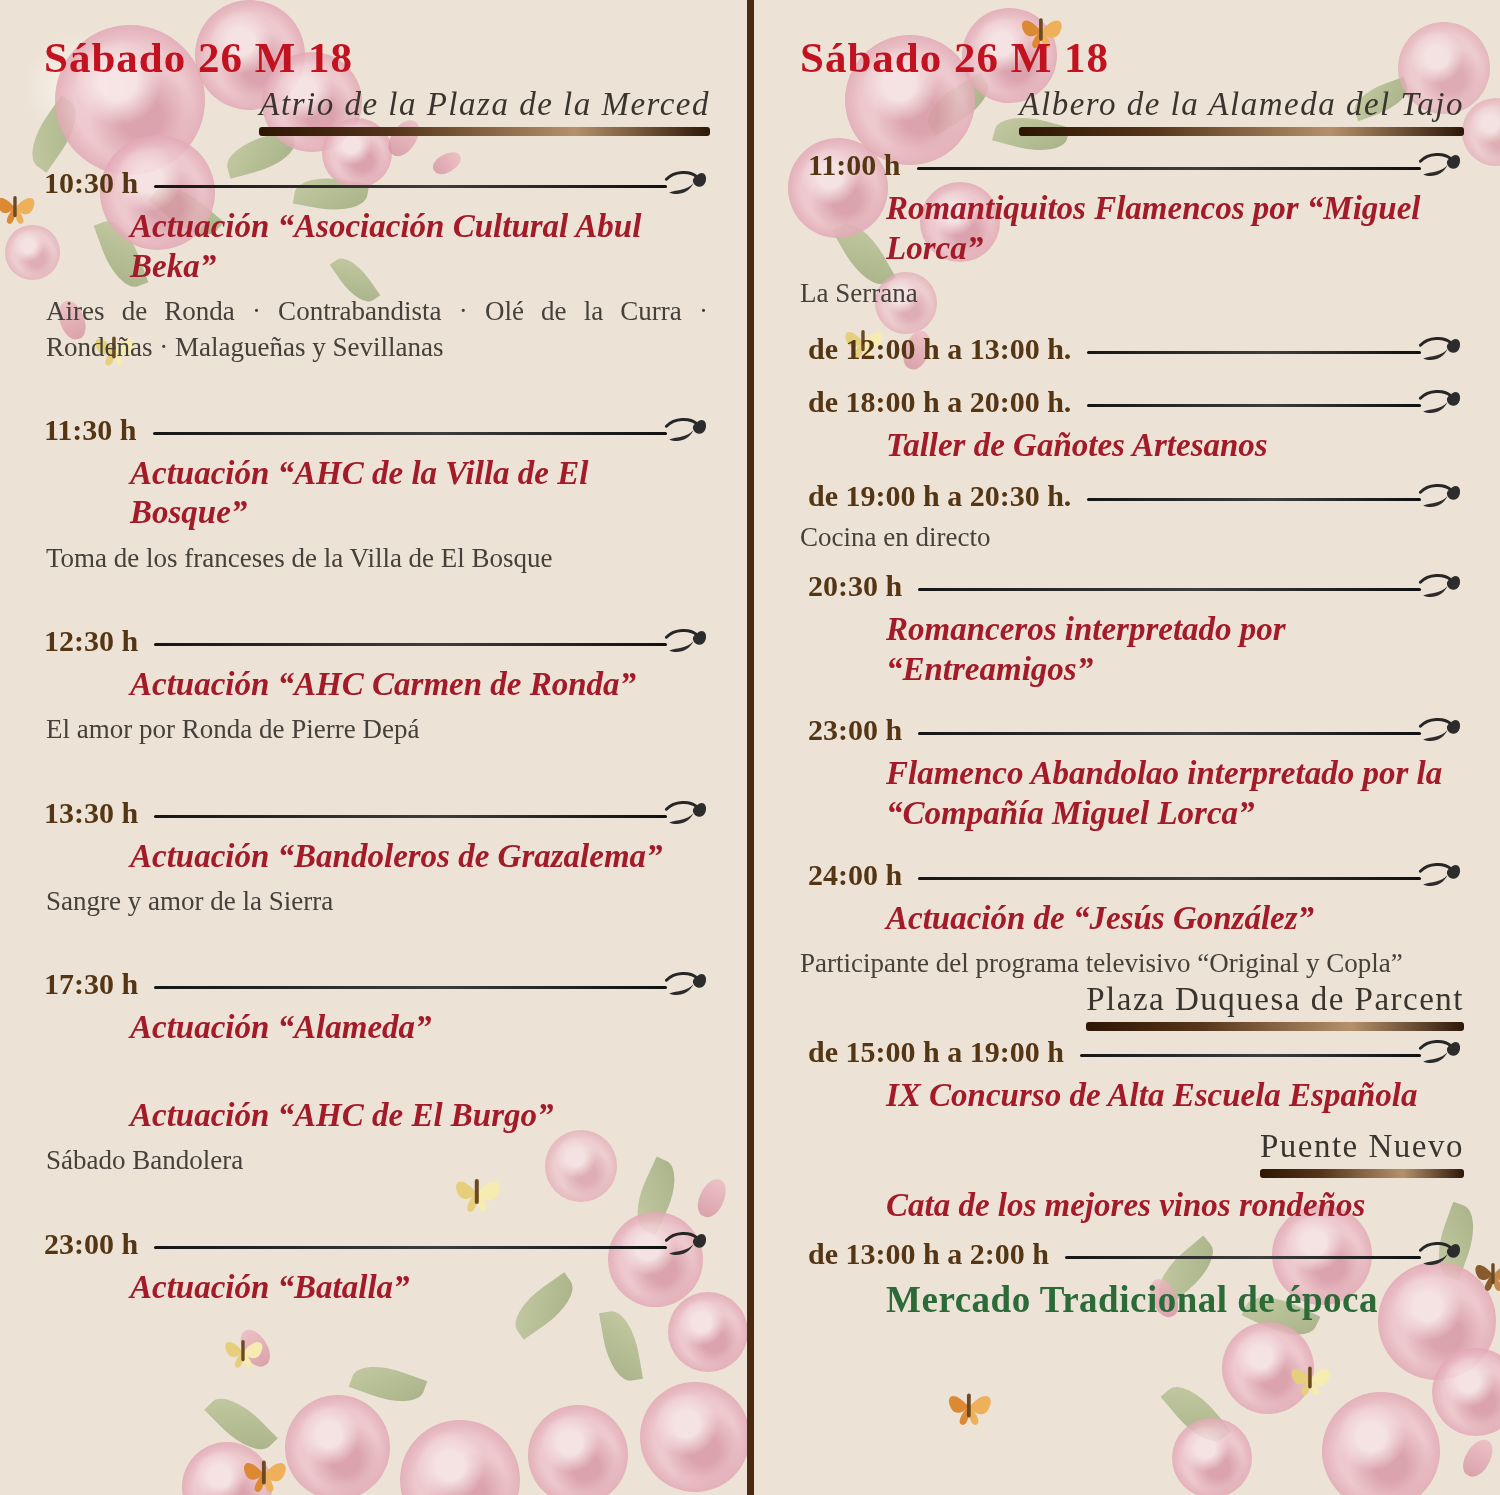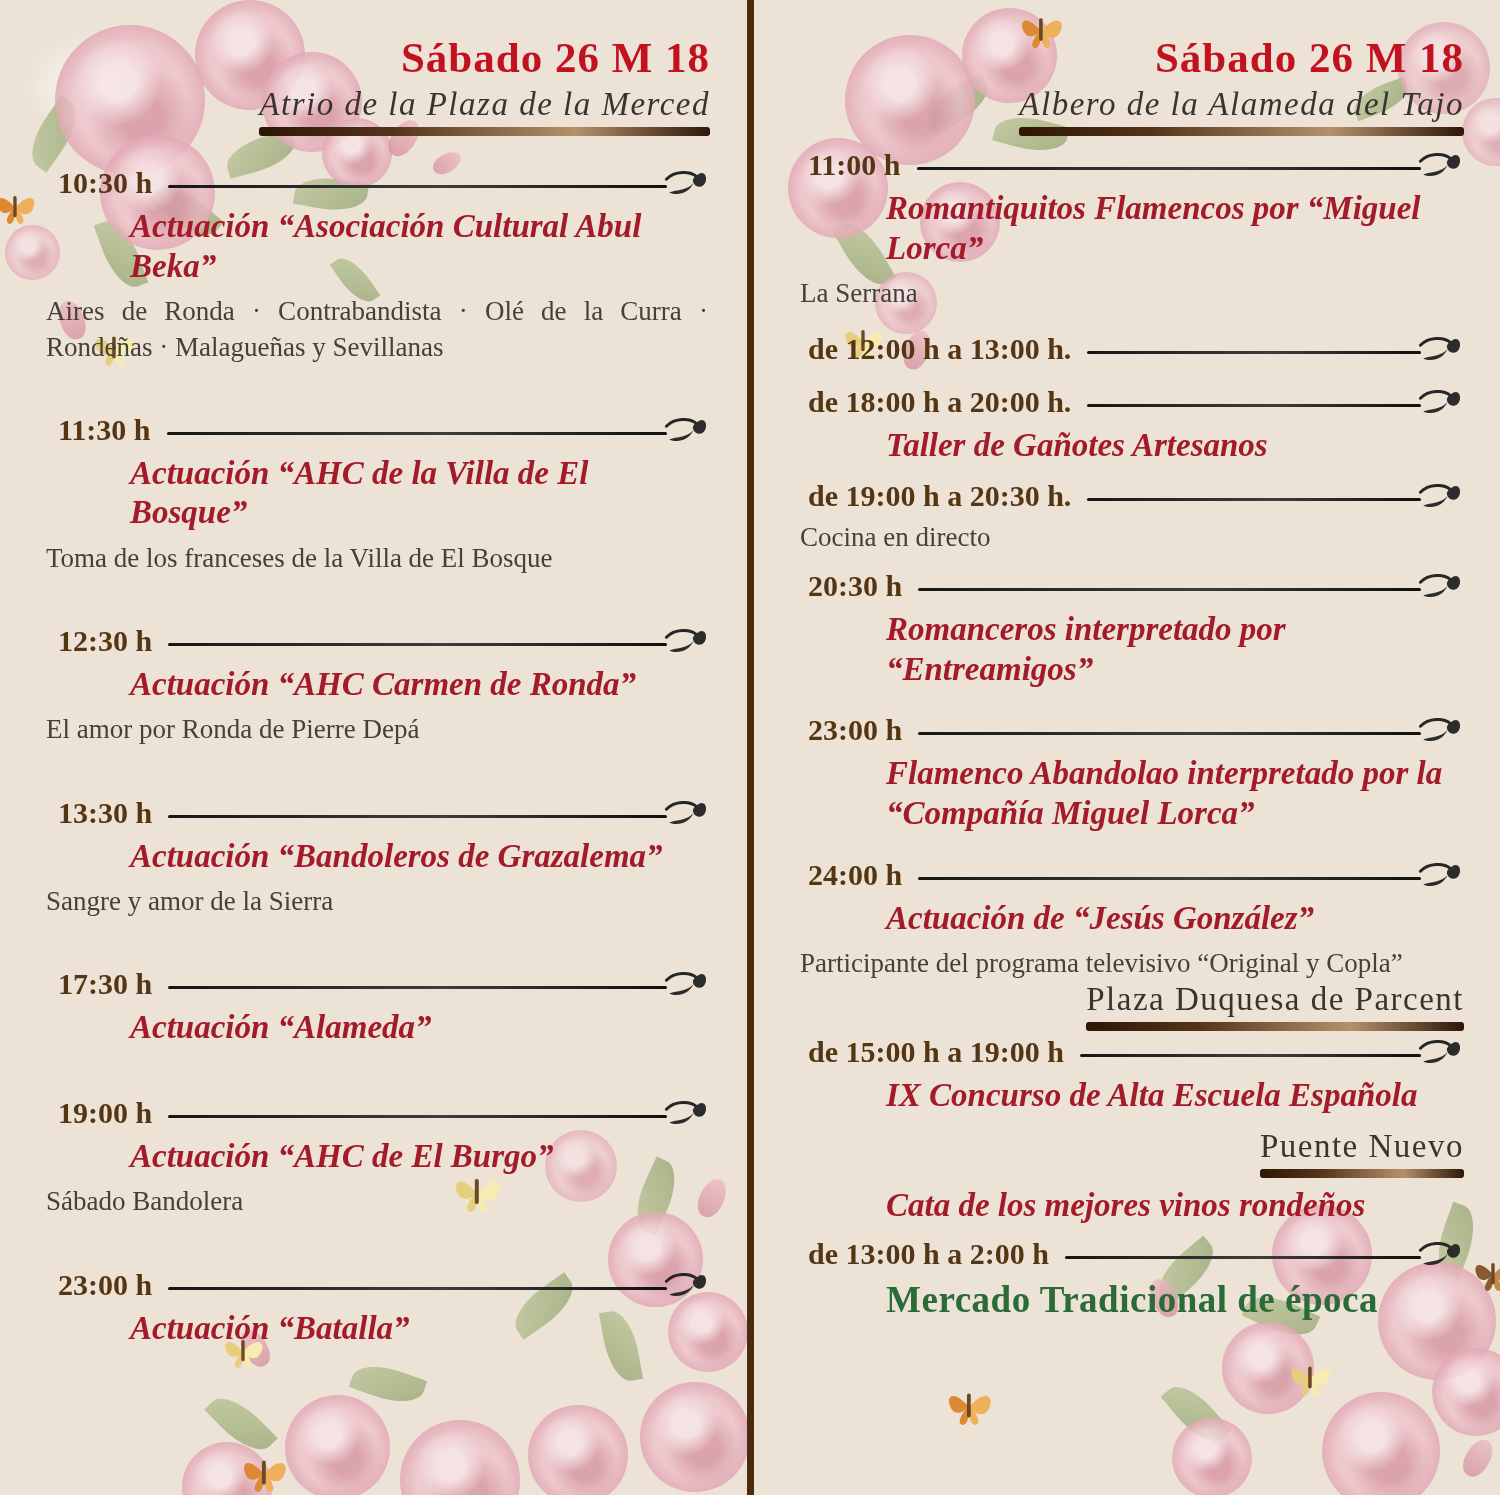--- a/index.html
+++ b/index.html
@@ -6,31 +6,31 @@
   body{width:1500px;height:1495px;font-family:"Liberation Serif","DejaVu Serif",serif;}
   .page{position:relative;width:1500px;height:1495px;background:#ece2d6;overflow:hidden;}
 
   
   .divider{position:absolute;left:747px;top:0;width:7px;height:100%;background:#4a2b0f;z-index:3;}
   .col{position:absolute;top:0;height:100%;box-sizing:border-box;z-index:2;}
   .col-left{left:0;width:748px;padding:34px 38px 0 44px;}
   .col-right{left:752px;width:748px;padding:34px 36px 0 48px;}
 
   
-  .date{ text-align:right;font-size:43px;font-weight:bold;color:#c3121f;letter-spacing:1px;line-height:1.1;}
+  .date{ text-align:left;font-size:43px;font-weight:bold;color:#c3121f;letter-spacing:1px;line-height:1.1;}
   .venue-row{text-align:right;margin-top:5px;line-height:1;font-style:italic;}
   .venue-wrap{display:inline-block;text-align:right;}
   .venue-text{font-size:33px;color:#39352e;letter-spacing:1.5px;line-height:1.15;display:block;}
   .venue-bar{display:block;height:9px;margin-top:3px;border-radius:3px;
     background:linear-gradient(90deg,#2e1604 0%,#55341a 30%,#b4916b 70%,#2e1708 100%);}
 
   
   .tl{display:flex;align-items:flex-end;line-height:1.1;}
   .time{font-size:30px;font-weight:bold;color:#553614;white-space:nowrap;}
-  .col-left .time{margin-left:14px;text-align:center;}
+  .col-left .time{text-align:center;}
   .col-right .time{margin-left:8px;}
   .rule{flex:1;height:3px;border-radius:2px;margin:0 0 11px 16px;
     background:linear-gradient(90deg,#161616 0%,#3d3d3d 55%,#101010 100%);}
   .flourish{flex:none;margin:0 0 1px -3px;}
 
   .event-title{font-style:italic;font-weight:600;font-size:33px;color:#a31a28;
     margin:8px 0 0 86px;line-height:1.2;white-space:pre-line;}
   .event-desc{font-size:27px;color:#45413a;margin:8px 2px 0 2px;line-height:1.3;text-align:justify;}
   .event-desc:empty{display:none;}
 
@@ -244,27 +244,20 @@
         <span class="time">17:30 h</span>
         <span class="rule"></span>
         <svg class="flourish" width="46" height="30" viewBox="0 0 46 32">
             <use href="#flr"></use>
           </svg>
       </div>
       <div class="event-title">Actuación “Alameda”</div>
     </div>
 
     <div class="event">
-      <div class="tl">
-        <span class="time">19:00 h</span>
-        <span class="rule"></span>
-        <svg class="flourish" width="46" height="30" viewBox="0 0 46 32">
-            <use href="#flr"></use>
-          </svg>
-      </div>
       <div class="event-title">Actuación “AHC de El Burgo”</div>
       <div class="event-desc">Sábado Bandolera</div>
     </div>
 
 
     <div class="event">
       <div class="tl">
         <span class="time">23:00 h</span>
         <span class="rule"></span>
         <svg class="flourish" width="46" height="30" viewBox="0 0 46 32">

